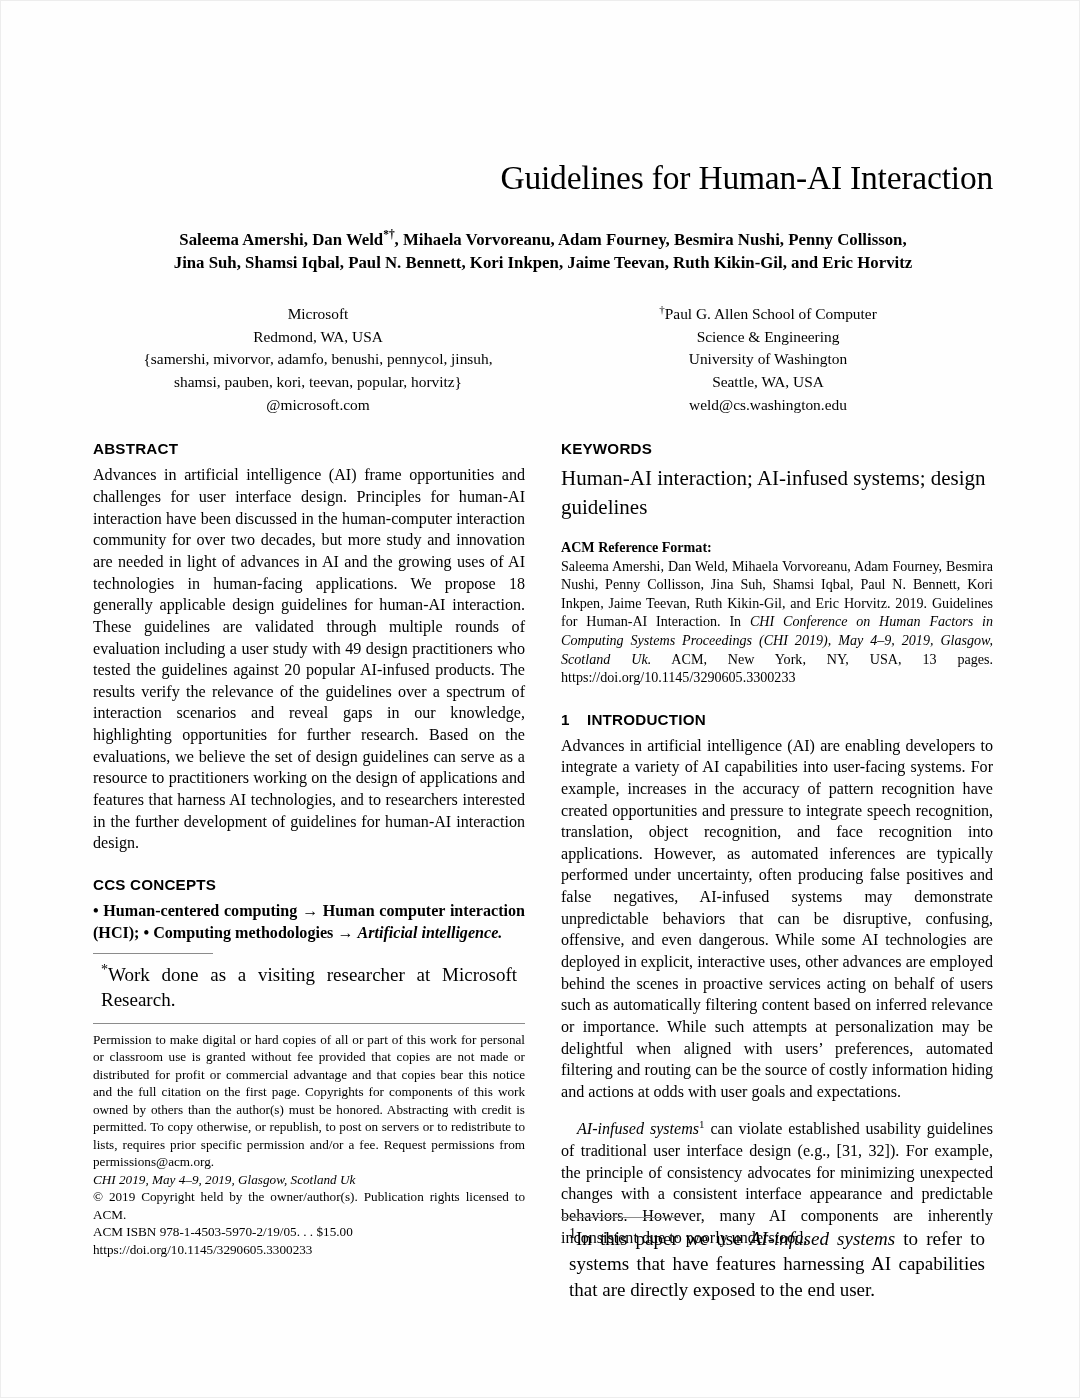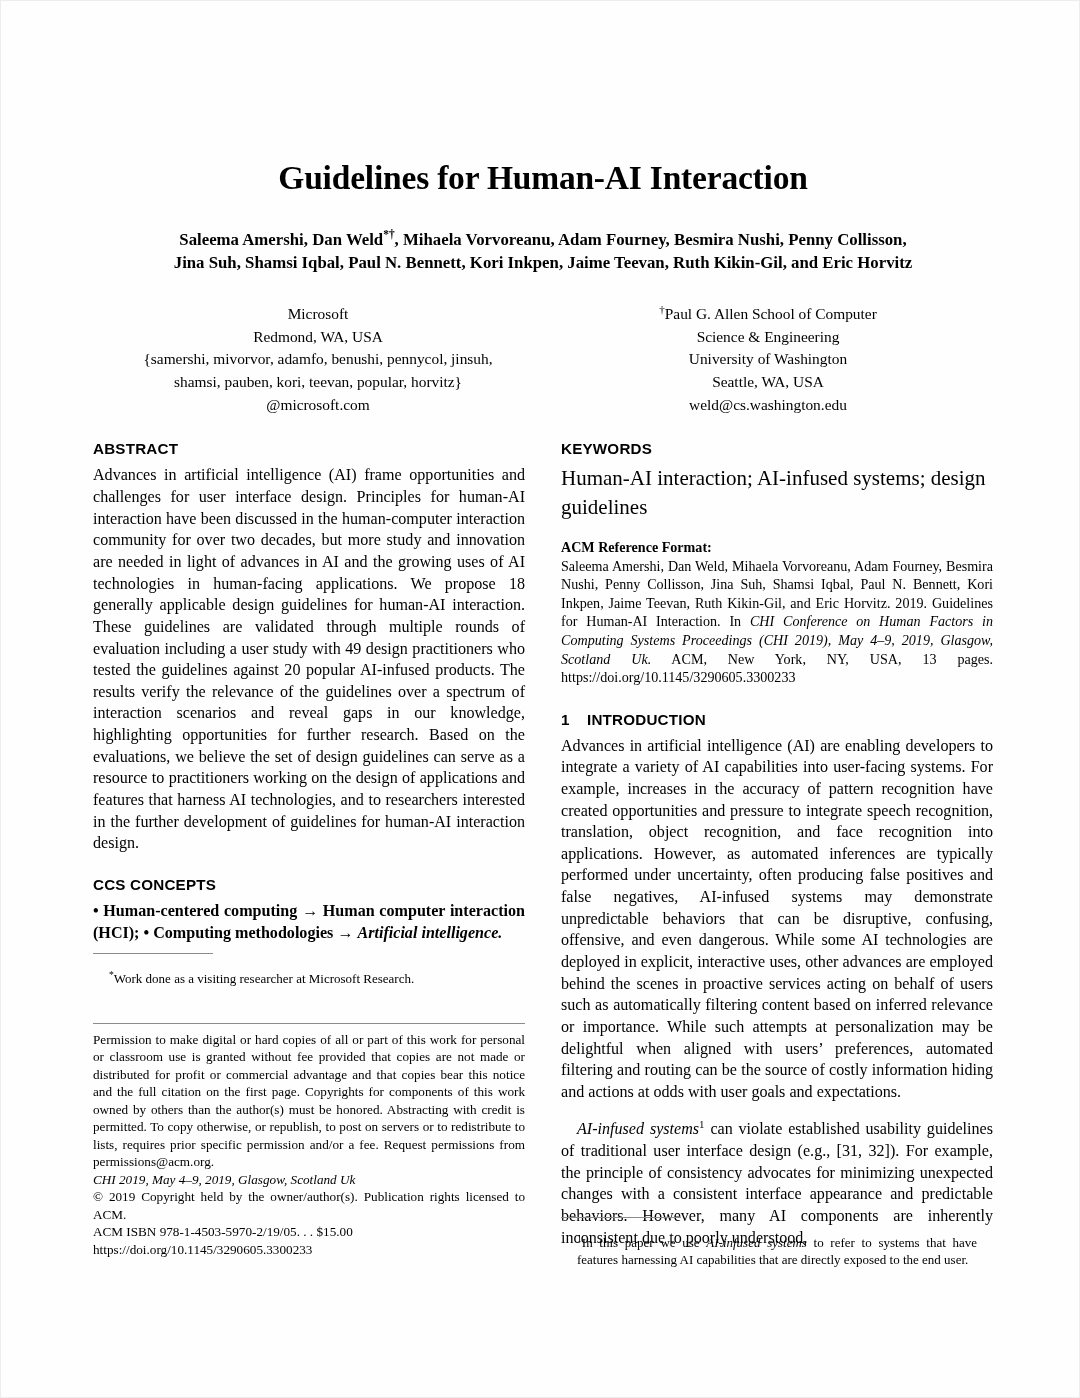--- a/index.html
+++ b/index.html
@@ -26,23 +26,23 @@
   .content {
     position: absolute;
     left: 92px;
     top: 0;
     width: 900px;
     height: 1398px;
   }
 
   
   .title {
-    text-align: center;
+    text-align: right;
     font-size: 33.5px;
-    font-weight: bold;
+    font-weight: normal;
     letter-spacing: -0.2px;
     margin-top: 158px;
     line-height: 1.15;
   }
 
   
   .authors {
     text-align: center;
     font-size: 16.8px;
     font-weight: bold;
@@ -145,24 +145,24 @@
   
   .fnrule {
     width: 120px;
     height: 1px;
     background: #8b8b8b;
     margin: 0 0 7px 0;
   }
   .fnrule.wide { width: 100%; }
 
   .fn {
-    font-size: 13px;
+    font-size: 19px;
     line-height: 1.33;
     text-align: justify;
-    margin: 16px;
+    margin: 8px;
   }
   .fn sup {
     font-size: 0.74em;
     vertical-align: super;
     line-height: 0;
   }
   .fn i { font-style: italic; }
 
   .copy {
     font-size: 13.2px;

